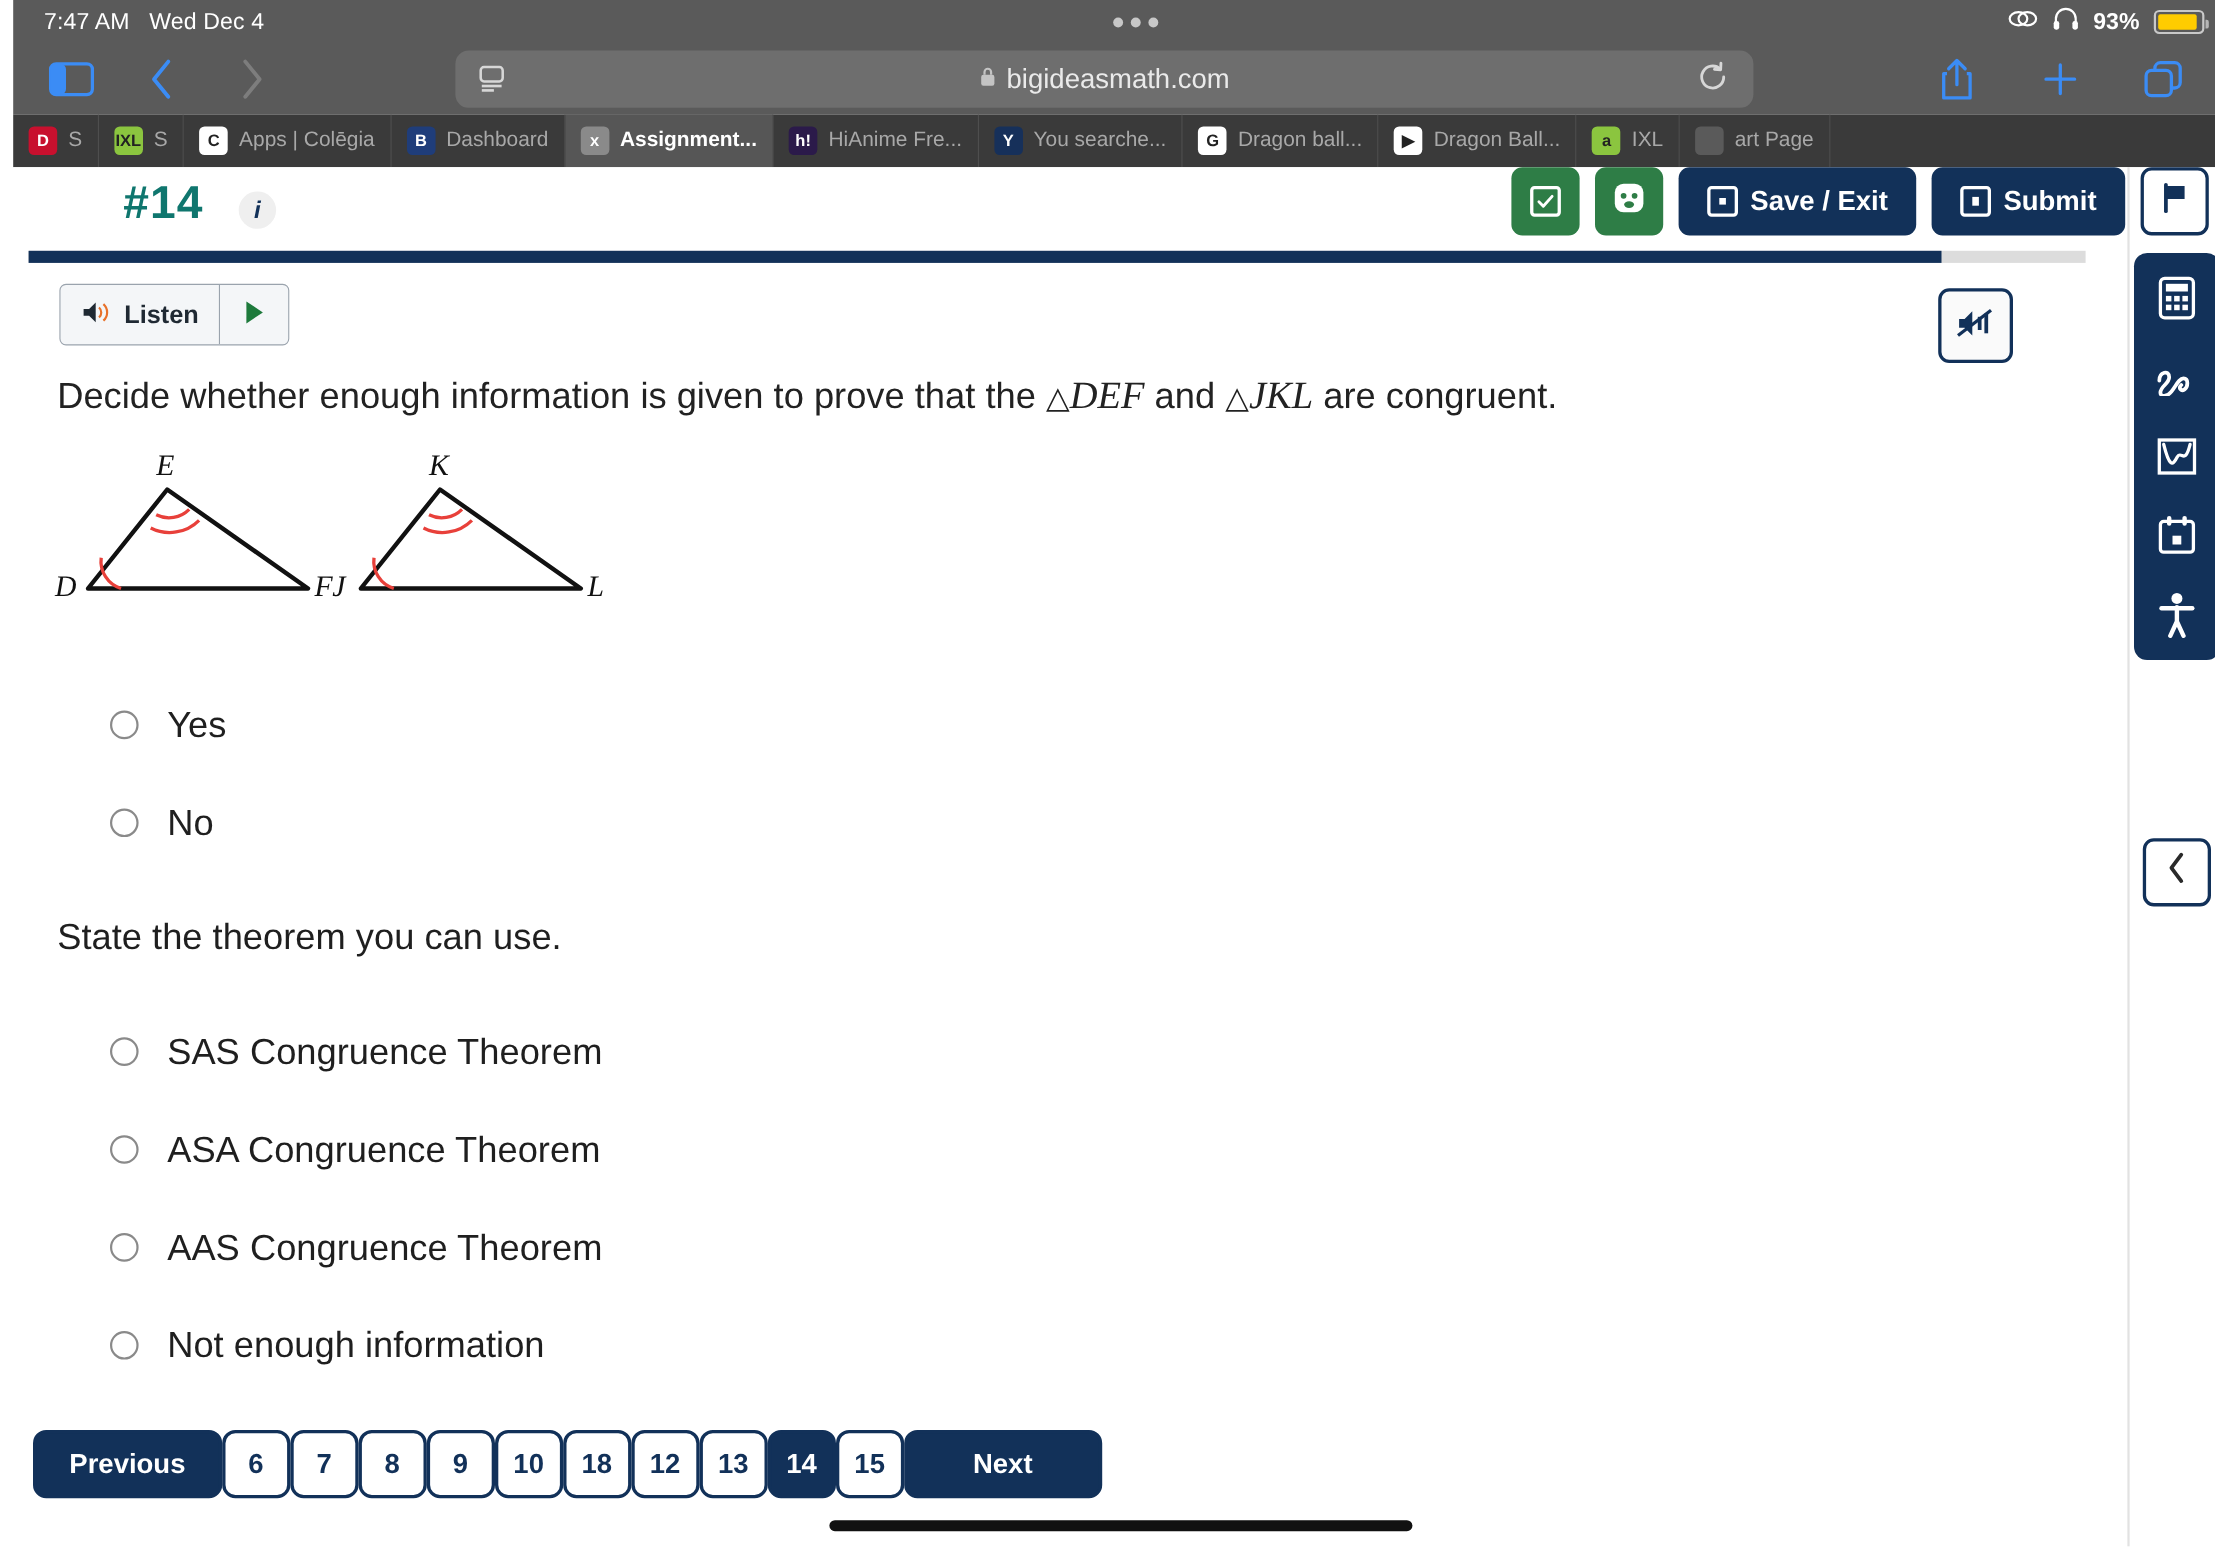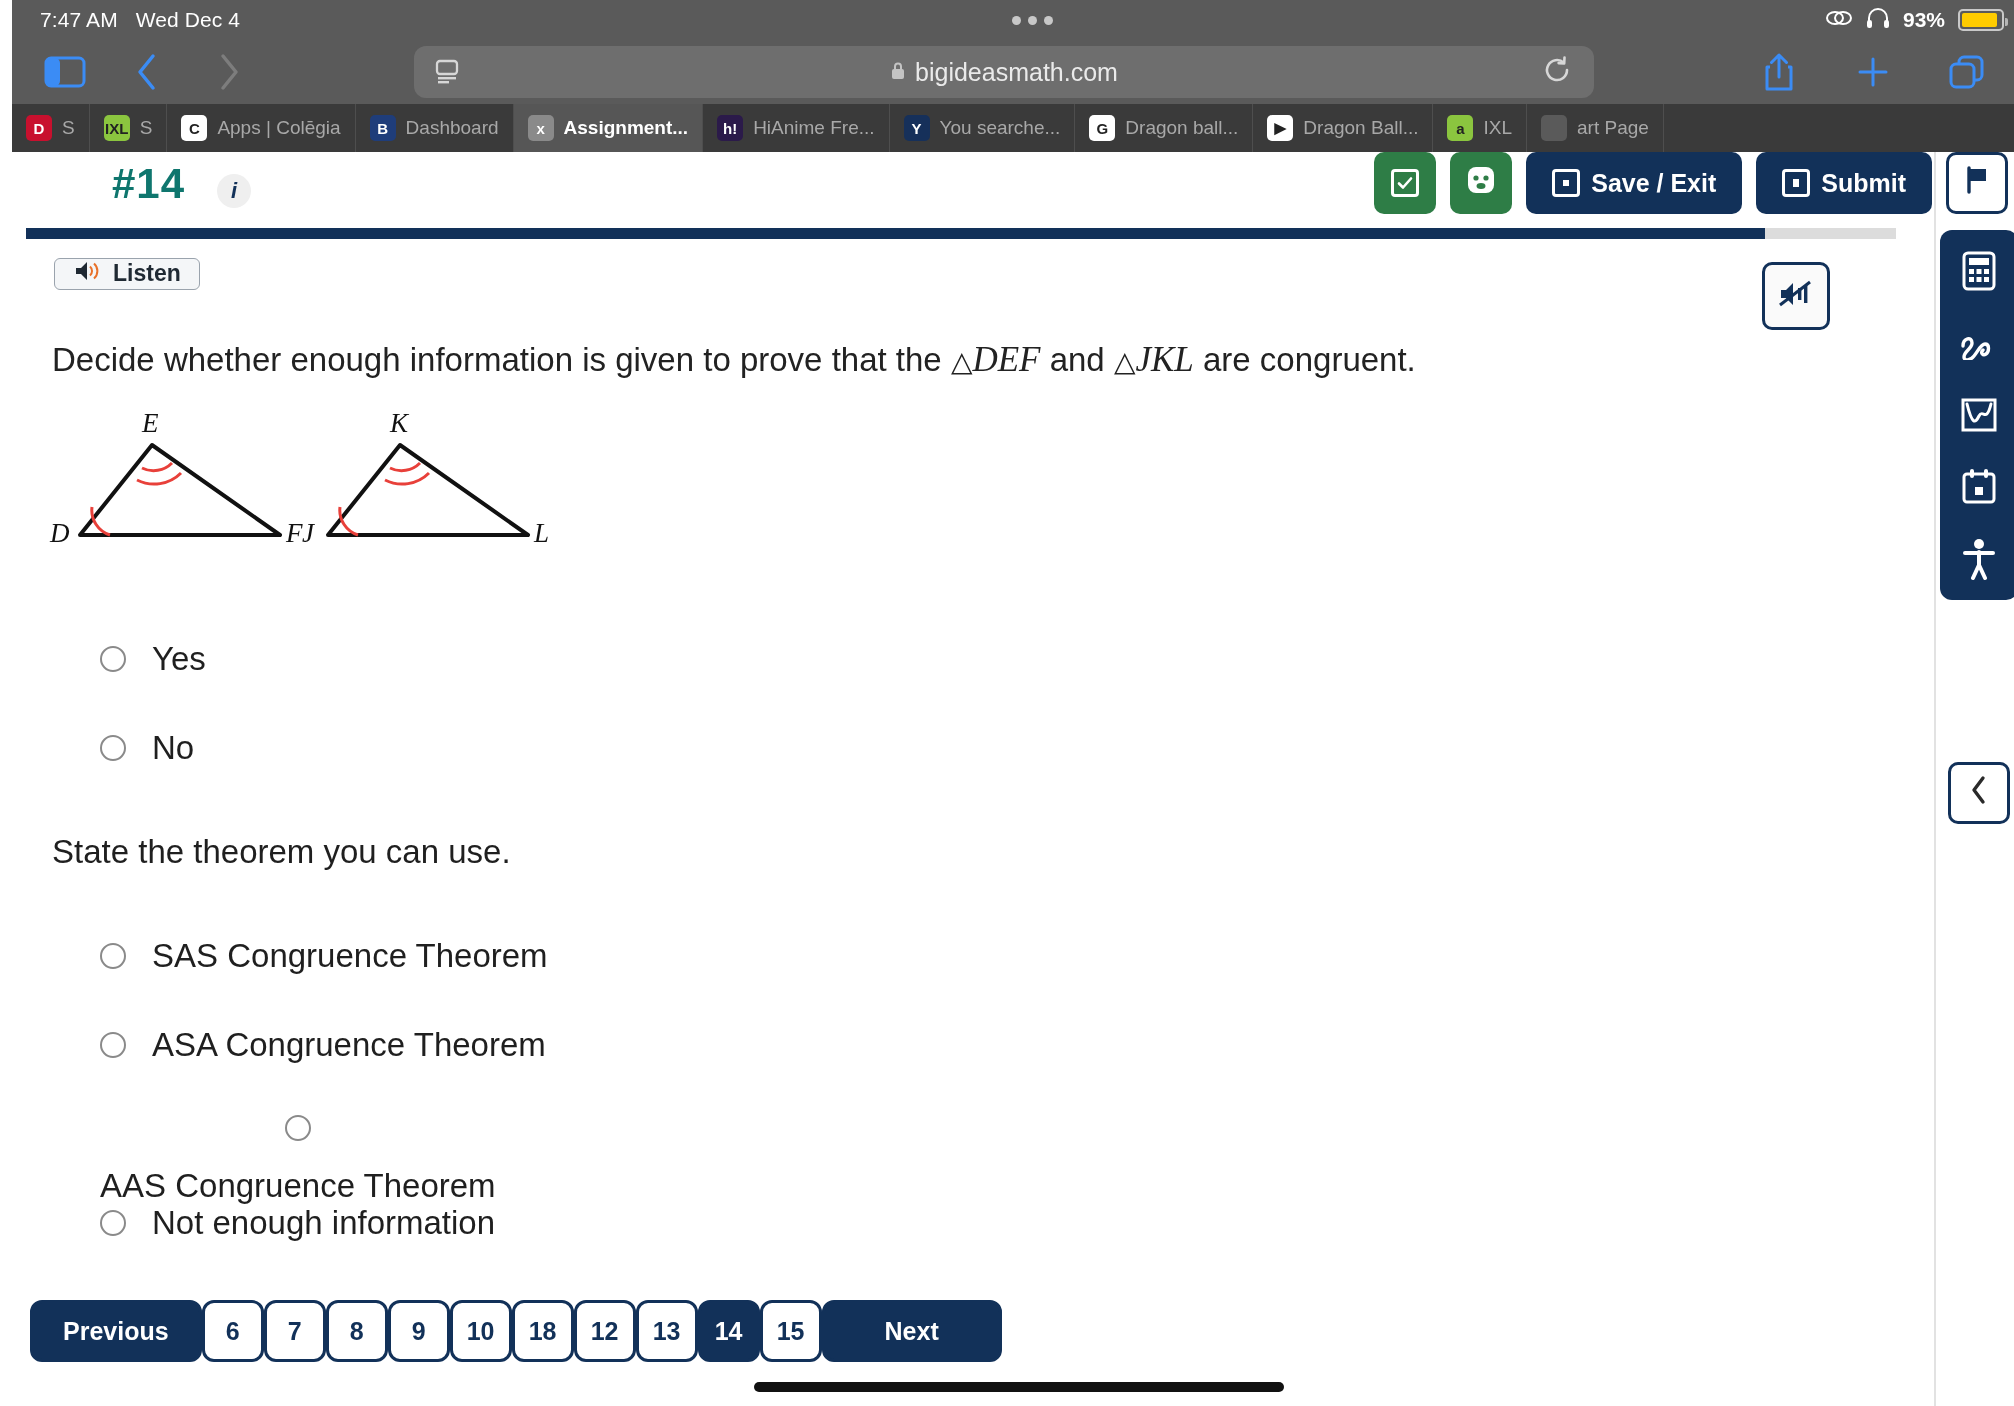--- a/index.html
+++ b/index.html
@@ -77,22 +77,22 @@
   .hbtn.navy  { background: #123159; padding: 0 26px; }
   .hbtn.white { background: #fff; border: 3px solid #123159; width: 62px; }
   .hbtn .boxico { width: 28px; height: 28px; border: 3px solid #fff; border-radius: 4px;
                   display: flex; align-items: center; justify-content: center; }
 
   .progress { position: absolute; top: 228px; left: 14px; width: 1870px; height: 11px; background: #dcdcdc; }
   .progress i { display: block; height: 100%; background: #123159; width: 93%; }
 
   
   .listen {
-    position: absolute; left: 42px; top: 258px; height: 32px; display: flex;
-    border: 1px solid #9aa3ad; border-radius: 6px; overflow: hidden; background: #f4f6f8; flex-direction: column;
+    position: absolute; left: 42px; top: 258px; height: 56px; display: flex;
+    border: 1px solid #9aa3ad; border-radius: 6px; overflow: hidden; background: #f4f6f8;
   }
   .listen .part { display: flex; align-items: center; justify-content: center; gap: 10px; padding: 0 18px; }
   .listen .divider { width: 1px; background: #9aa3ad; }
   .listen-label { font-size: 23px; font-weight: bold; color: #1f2933; }
 
   
   .qtext {
     position: absolute; left: 40px; top: 337px; width: 1640px;
     font-size: 33px; color: #222; line-height: 1.3;
   }
@@ -414,21 +414,21 @@
   <div class="section-q" style="top:833px;">State the theorem you can use.</div>
 
   <div class="opt" style="left:88px; top:937px;">
     <span class="radio"></span>
     <span class="lbl">SAS Congruence Theorem</span>
   </div>
   <div class="opt" style="left:88px; top:1026px;">
     <span class="radio"></span>
     <span class="lbl">ASA Congruence Theorem</span>
   </div>
-  <div class="opt" style="left:88px; top:1115px;flex-direction:column;">
+  <div class="opt" style="left:88px; top:1115px;">
     <span class="radio"></span>
     <span class="lbl">AAS Congruence Theorem</span>
   </div>
   <div class="opt" style="left:88px; top:1204px;">
     <span class="radio"></span>
     <span class="lbl">Not enough information</span>
   </div>
 
   <div class="vdivider"></div>
 

